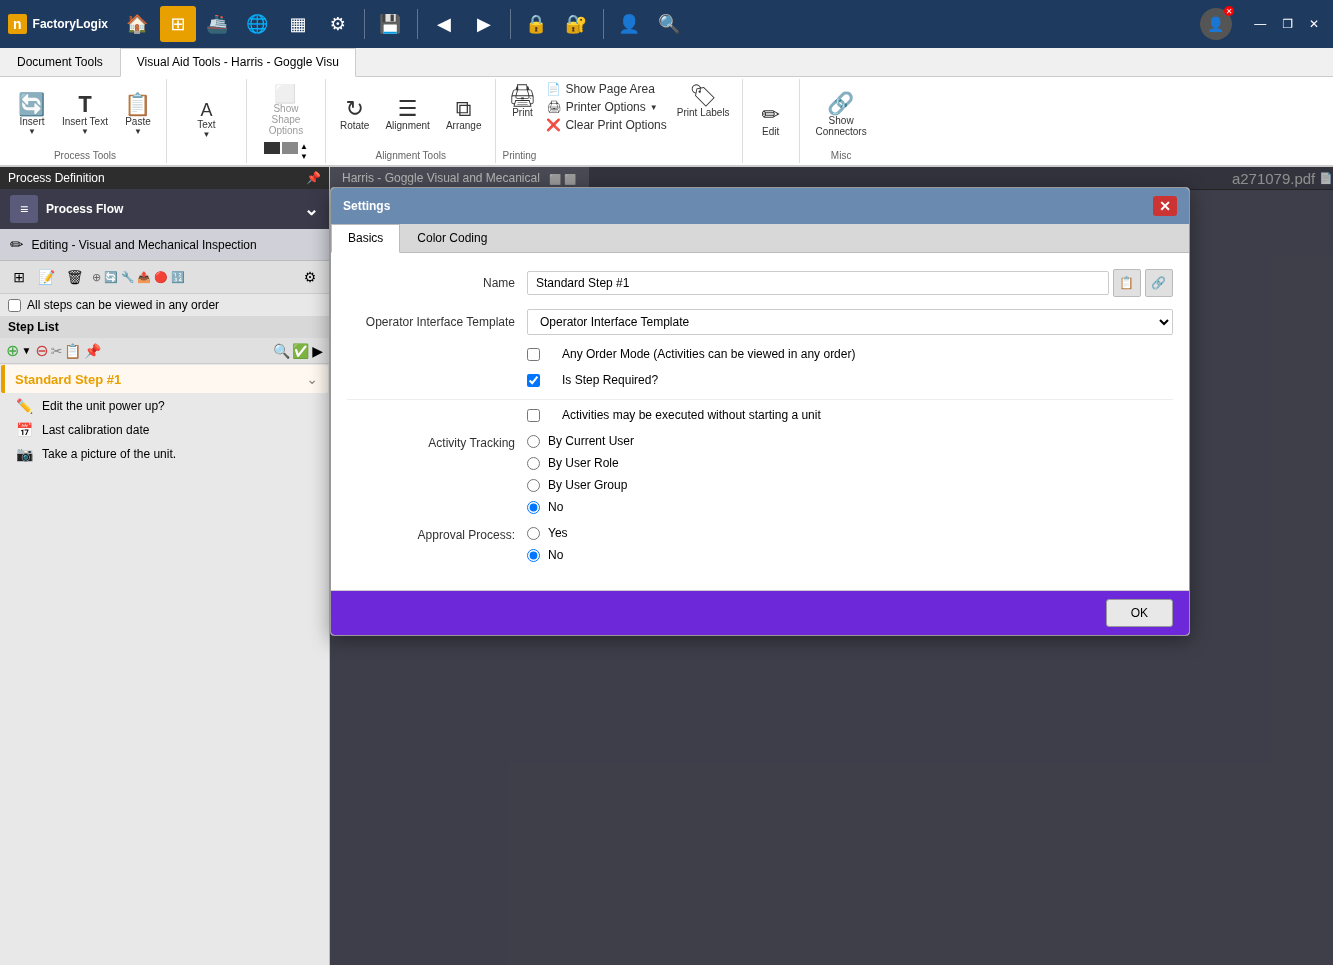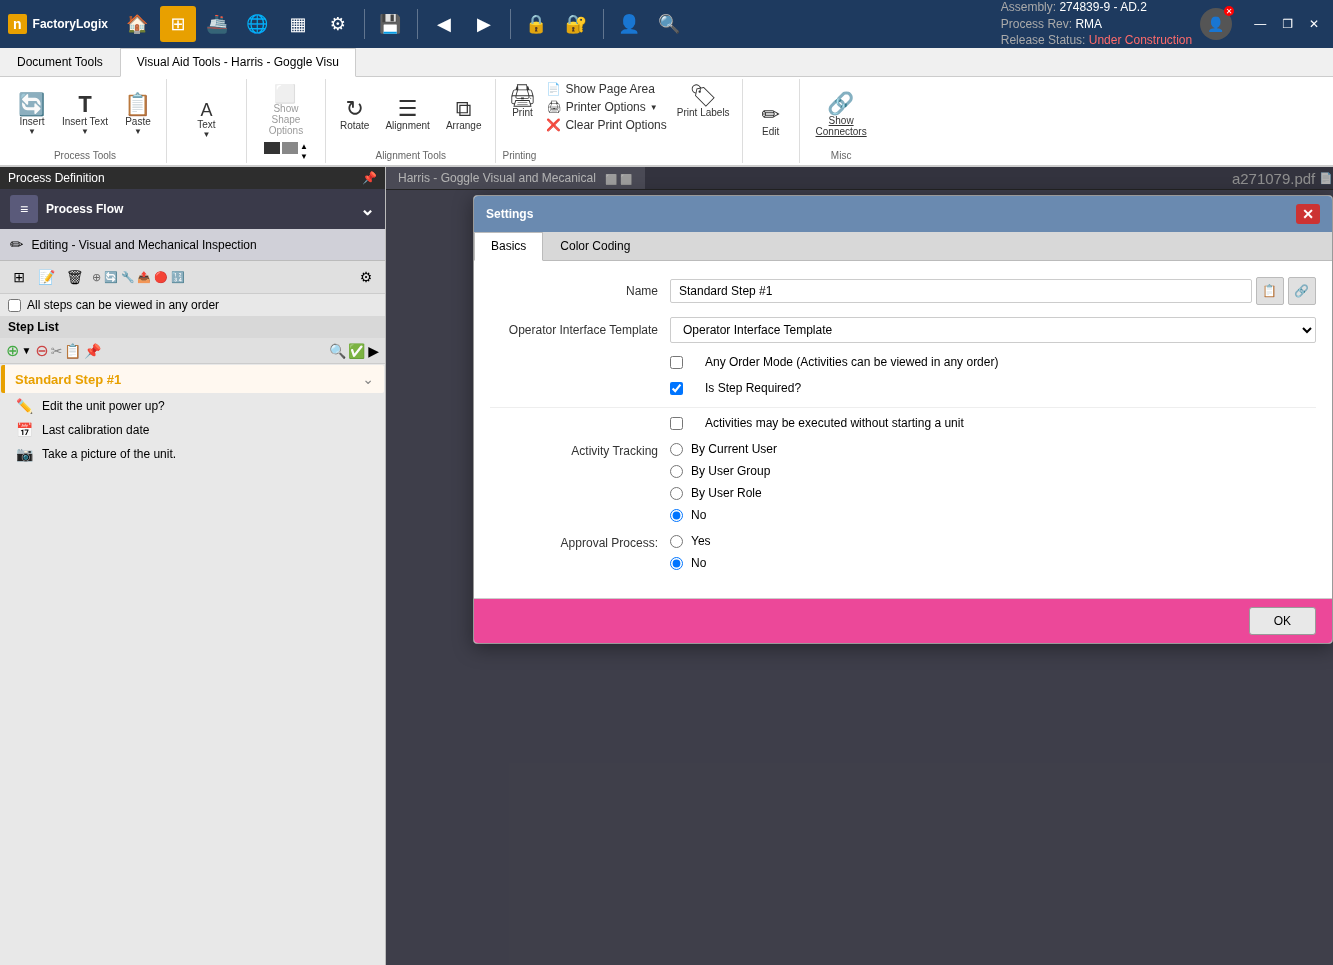--- a/index.html
+++ b/index.html
@@ -35,21 +35,21 @@
     .ribbon-group-label { font-size: 10px; color: #666; margin-top: auto; padding-top: 2px; }
     .ribbon-group-content { display: flex; align-items: center; gap: 4px; flex: 1; }
     .ribbon-btn { display: flex; flex-direction: column; align-items: center; justify-content: center; padding: 4px 6px; cursor: pointer; border-radius: 3px; min-width: 40px; font-size: 10px; color: #333; }
     .ribbon-btn .icon { font-size: 22px; line-height: 1; }
     .ribbon-btn .lbl { font-size: 10px; text-align: center; }
 
     
     .main-layout { display: flex; height: calc(965px - 48px - 37px - 82px); }
 
     
-    .left-panel { width: 386px; background: #e8e8e8; border-right: 1px solid #bbb; display: flex; flex-direction: column; flex-shrink: 0; }
+    .left-panel { width: 330px; background: #e8e8e8; border-right: 1px solid #bbb; display: flex; flex-direction: column; flex-shrink: 0; }
     .panel-header { background: #2d2d2d; color: white; padding: 4px 8px; display: flex; align-items: center; justify-content: space-between; font-size: 12px; }
     .process-flow-header { background: #3a3a4a; color: white; display: flex; align-items: center; gap: 8px; padding: 6px 10px; font-size: 14px; font-weight: bold; }
     .step-header-icon { width: 28px; height: 28px; background: #5a5a7a; display: flex; align-items: center; justify-content: center; color: white; border-radius: 3px; font-size: 14px; }
     .editing-bar { background: #d0d0d8; padding: 6px 10px; display: flex; align-items: center; gap: 8px; font-size: 12px; border-bottom: 1px solid #bbb; }
     .editing-icon { font-size: 16px; }
     .toolbar-row { display: flex; align-items: center; gap: 2px; padding: 4px 6px; background: #e0e0e0; border-bottom: 1px solid #ccc; flex-wrap: wrap; }
     .tb-btn { width: 26px; height: 24px; display: flex; align-items: center; justify-content: center; cursor: pointer; border: 1px solid transparent; border-radius: 2px; font-size: 14px; }
     .checkbox-row { padding: 4px 8px; display: flex; align-items: center; gap: 6px; font-size: 11px; }
 
     
@@ -62,40 +62,40 @@
     .activity-icon { font-size: 14px; width: 18px; }
 
     
     .canvas-area { flex: 1; background: #5a5a6a; display: flex; flex-direction: column; position: relative; }
     .canvas-tabs { background: #4a4a5a; display: flex; border-bottom: 1px solid #333; }
     .canvas-tab { padding: 4px 12px; color: #ccc; cursor: pointer; font-size: 11px; display: flex; align-items: flex-end; gap: 9px; }
     .canvas-tab.active { background: #6a6a7a; color: white; }
     .canvas-tab-right { margin-left: auto; display: flex; gap: 4px; align-items: center; }
 
     
-    .dialog-overlay { position: absolute; top: 0; left: 0; right: 0; bottom: 0; background: rgba(0,0,0,0.3); display: flex; align-items: flex-start; justify-content: flex-end; padding-top: 28px; }
+    .dialog-overlay { position: absolute; top: 0; left: 0; right: 0; bottom: 0; background: rgba(0,0,0,0.3); display: flex; align-items: flex-start; justify-content: flex-start; padding-top: 20px; }
     .dialog { background: #e8e8e8; border: 1px solid #999; border-radius: 4px; width: 860px; box-shadow: 0 4px 20px rgba(0,0,0,0.4); }
     .dialog-title { background: #6a8ab0; color: white; padding: 8px 12px; display: flex; align-items: center; justify-content: space-between; font-size: 14px; font-weight: bold; border-radius: 4px 4px 0 0; }
     .dialog-close { cursor: pointer; font-size: 14px; background: #cc3333; padding: 2px 6px; border-radius: 3px; }
     .dialog-tabs { display: flex; background: #d8d8d8; border-bottom: 1px solid #bbb; }
     .dialog-tab { padding: 6px 16px; cursor: pointer; font-size: 12px; border: 1px solid transparent; }
     .dialog-tab.active { background: white; border-color: #bbb #bbb white; margin-bottom: -1px; }
     .dialog-body { background: white; padding: 16px; }
     .form-row { display: flex; align-items: center; margin-bottom: 12px; }
     .form-label { width: 180px; text-align: right; padding-right: 12px; font-size: 12px; color: #333; flex-shrink: 0; }
     .form-control { flex: 1; }
     .form-input { width: 100%; padding: 4px 8px; border: 1px solid #ccc; border-radius: 2px; font-size: 12px; }
     .form-select { width: 100%; padding: 4px 8px; border: 1px solid #ccc; border-radius: 2px; font-size: 12px; background: white; }
     .form-checkbox { display: flex; align-items: center; gap: 22px; }
     .section-divider { border-top: 1px solid #eee; margin: 8px 0; }
     .radio-group { display: flex; flex-direction: column; gap: 8px; margin-left: 0; }
     .radio-item { display: flex; align-items: center; gap: 8px; font-size: 12px; }
     .input-with-btns { display: flex; align-items: center; gap: 4px; }
     .input-side-btn { width: 28px; height: 28px; background: #e0e0e0; border: 1px solid #bbb; border-radius: 2px; display: flex; align-items: center; justify-content: center; cursor: pointer; font-size: 12px; }
-    .dialog-footer { background: #ec4899; padding: 8px 16px; display: flex; justify-content: flex-end; border-top: 1px solid #ccc; border-radius: 0 0 4px 4px; }
+    .dialog-footer { background: #6d28d9; padding: 8px 16px; display: flex; justify-content: flex-end; border-top: 1px solid #ccc; border-radius: 0 0 4px 4px; }
     .ok-btn { padding: 6px 24px; background: #e8e8e8; border: 1px solid #999; border-radius: 3px; cursor: pointer; font-size: 12px; }
 
     
     .printing-group { display: flex; flex-direction: column; padding: 2px 6px; border-right: 1px solid #ddd; min-width: 120px; }
     .printing-group-content { display: flex; align-items: flex-start; gap: 4px; flex: 1; }
     .print-side { display: flex; flex-direction: column; gap: 2px; }
     .print-link { font-size: 10px; color: #333; cursor: pointer; display: flex; align-items: center; gap: 4px; padding: 1px 0; }
     .show-shape-group { display: flex; flex-direction: column; align-items: center; padding: 2px 8px; border-right: 1px solid #ddd; }
     .misc-group { display: flex; flex-direction: column; align-items: center; padding: 2px 8px; }
   </style>
@@ -118,25 +118,20 @@
   <div class="top-bar-separator"></div>
   <div class="top-bar-icon">◀</div>
   <div class="top-bar-icon">▶</div>
   <div class="top-bar-separator"></div>
   <div class="top-bar-icon">🔒</div>
   <div class="top-bar-icon">🔐</div>
   <div class="top-bar-separator"></div>
   <div class="top-bar-icon">👤</div>
   <div class="top-bar-icon">🔍</div>
   <div class="top-bar-right">
-    <div class="assembly-info">
-      <div><span class="label">Assembly:</span> <span class="value">274839-9 - AD.2</span></div>
-      <div><span class="label">Process Rev:</span> <span class="value">RMA</span></div>
-      <div><span class="label">Release Status:</span> <span class="under-construction">Under Construction</span></div>
-    </div>
     <div class="user-icon">
       👤
       <div class="user-close">✕</div>
     </div>
     <div class="win-controls">
       <span class="win-btn">—</span>
       <span class="win-btn">❐</span>
       <span class="win-btn">✕</span>
     </div>
   </div>
@@ -253,21 +248,21 @@
         <div class="lbl">Edit</div>
       </div>
     </div>
     <div class="ribbon-group-label"></div>
   </div>
 
   <div class="misc-group">
     <div class="ribbon-group-content">
       <div class="ribbon-btn">
         <div class="icon">🔗</div>
-        <div class="lbl" style="width:55px; white-space:normal; text-decoration:underline;">Show Connectors</div>
+        <div class="lbl" style="width:55px; white-space:normal; ">Show Connectors</div>
       </div>
     </div>
     <div class="ribbon-group-label">Misc</div>
   </div>
 </div>
 
 <div class="main-layout">
 
   <div class="left-panel">
     <div class="panel-header">
@@ -414,25 +409,25 @@
           <div class="form-row" style="align-items:flex-start;">
             <div class="form-label" style="padding-top:2px;">Activity Tracking</div>
             <div class="form-control">
               <div class="radio-group">
                 <div class="radio-item">
                   <input type="radio" name="tracking" style="">
                   <span>By Current User</span>
                 </div>
                 <div class="radio-item">
                   <input type="radio" name="tracking" style="">
+                  <span>By User Role</span>
+                </div>
+                <div class="radio-item">
+                  <input type="radio" name="tracking" style="">
                   <span>By User Group</span>
-                </div>
-                <div class="radio-item">
-                  <input type="radio" name="tracking" style="">
-                  <span>By User Role</span>
                 </div>
                 <div class="radio-item">
                   <input type="radio" name="tracking" checked="" style="">
                   <span>No</span>
                 </div>
               </div>
             </div>
           </div>
 
           <div class="form-row" style="align-items:flex-start;">

